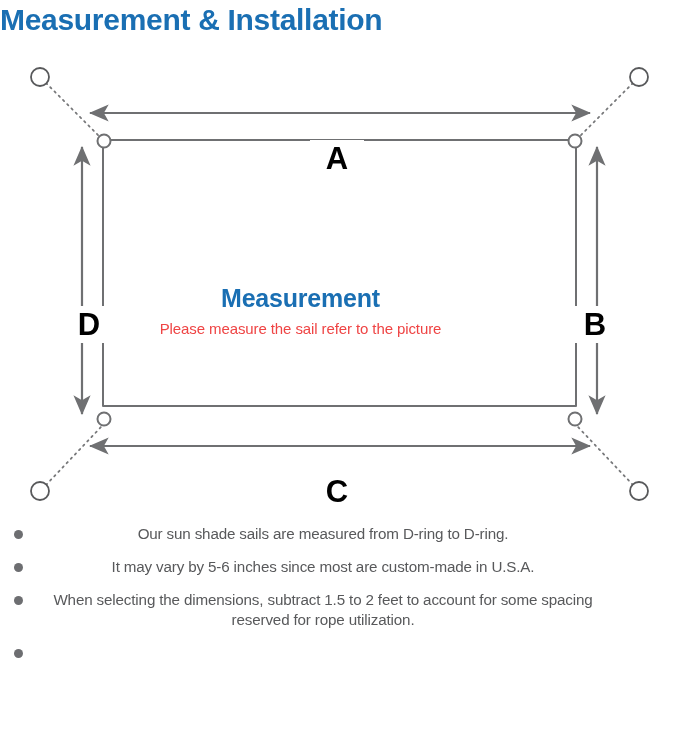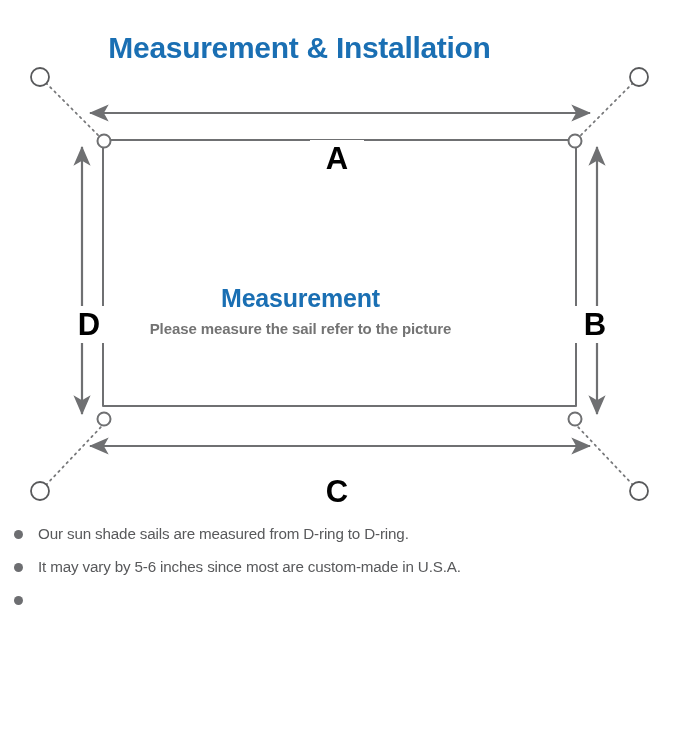--- a/index.html
+++ b/index.html
@@ -16,28 +16,26 @@
     font-family: "Liberation Sans", "DejaVu Sans", sans-serif;
     -webkit-font-smoothing: antialiased;
   }
 
   
   #page-title {
     position: absolute;
     left: 0;
     top: 0;
     width: 599px;
-    text-align: center;
     font-size: 30px;
     font-weight: bold;
     color: #1a6fb3;
     letter-spacing: -0.3px;
     line-height: 40px;
     white-space: nowrap;
-    margin-top: 28px;
   }
 
   
   #diagram-wrap {
     position: absolute;
     left: 0;
     top: 44px;
     width: 679px;
     height: 470px;
   }
@@ -55,22 +53,22 @@
   #measurement-heading {
     top: 240px;
     font-size: 25px;
     font-weight: bold;
     color: #1a6fb3;
     letter-spacing: -0.2px;
   }
   #measurement-subtitle {
     top: 276px;
     font-size: 15px;
-    font-weight: bold;
-    color: #737373;
+    font-weight: normal;
+    color: #ef4444;
     letter-spacing: -0.1px;
   }
 
   .dim-letter {
     position: absolute;
     font-size: 31px;
     font-weight: bold;
     color: #000000;
     line-height: 1;
     text-align: center;
@@ -84,20 +82,21 @@
 
   
   #notes-list {
     position: absolute;
     left: 0;
     top: 524px;
     width: 622px;
     margin: 0;
     padding: 0;
     list-style: none;
+    text-align: center;
   }
   .note-item {
     position: relative;
     padding-left: 30px;
     margin: 0 14px 13px 8px;
     font-size: 15.2px;
     line-height: 20px;
     color: #58595b;
     letter-spacing: -0.15px;
   }
@@ -186,14 +185,18 @@
   <li class="note-item">
     <span class="note-bullet"></span>
     <span>Our sun shade sails are measured from D-ring to D-ring.</span>
   </li>
   <li class="note-item">
     <span class="note-bullet"></span>
     <span>It may vary by 5-6 inches since most are custom-made in U.S.A.</span>
   </li>
   <li class="note-item">
     <span class="note-bullet"></span>
+    <span>When selecting the dimensions, subtract 1.5 to 2 feet to account for some spacing reserved for rope utilization.</span>
+  </li>
+  <li class="note-item">
+    <span class="note-bullet"></span>
   </li>
 </ul>
 
 </body></html>

